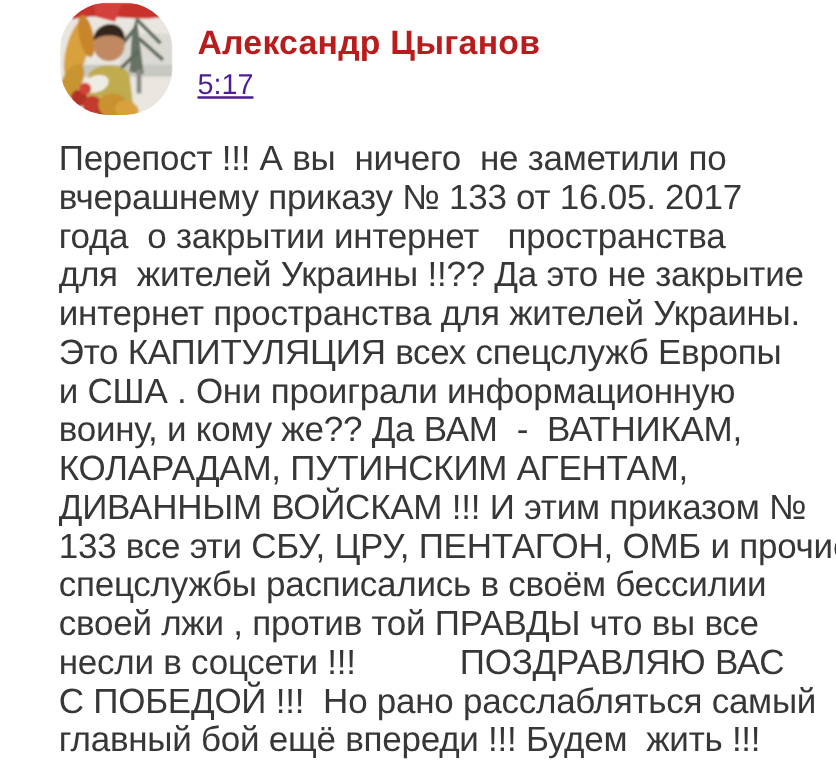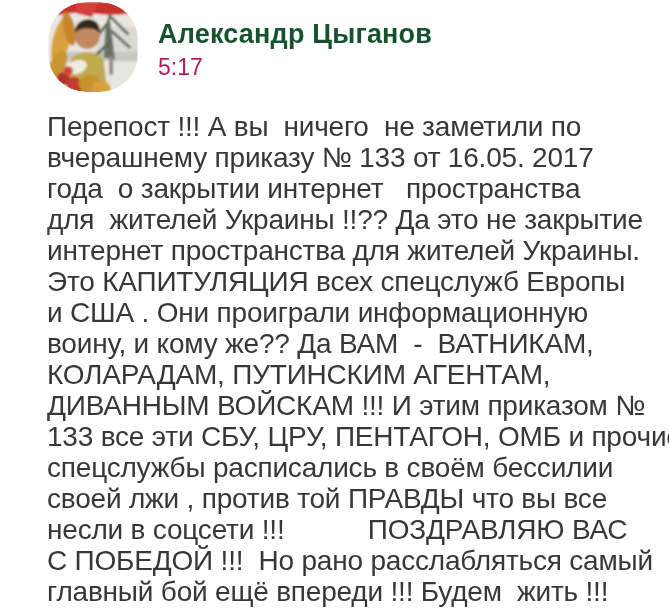--- a/index.html
+++ b/index.html
@@ -36,32 +36,33 @@
     cursor: pointer;
   }
   .avatar svg { display: block; }
   .hmeta {
     margin-left: 19px;
     padding-top: 16px;
   }
   .author {
     font-size: 27px;
     font-weight: bold;
-    color: #14532d;
+    color: #b91c1c;
     letter-spacing: 0.2px;
     line-height: 32px;
     white-space: pre;
     cursor: pointer;
   }
   .time {
     margin-top: 4px;
     font-size: 23px;
-    color: #be185d;
+    color: #4c1d95;
     line-height: 26px;
     white-space: pre;
+    text-decoration: underline;
   }
   .body-text {
     position: absolute;
     left: 47px;
     top: 111px;
     width: 615px;
     font-size: 28px;
     letter-spacing: -0.2px;
     line-height: 31px;
     color: #373737;

